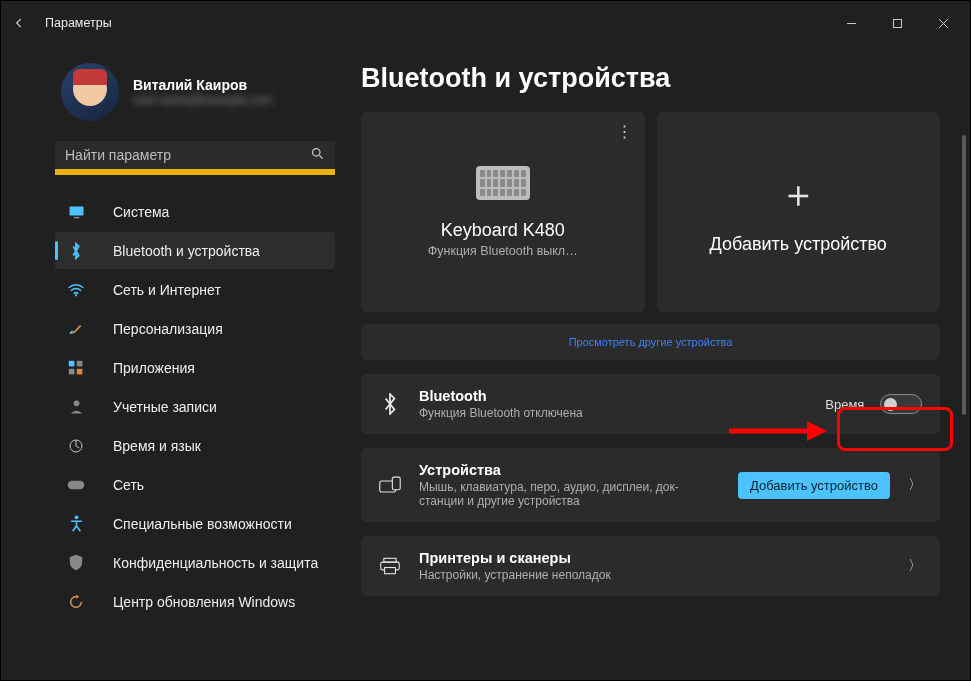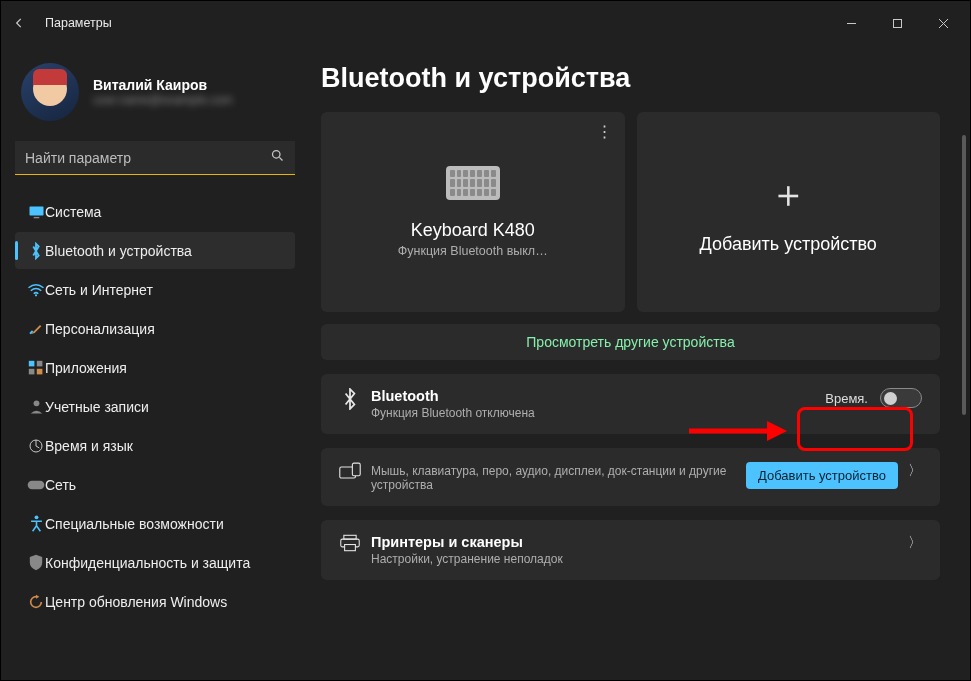--- a/index.html
+++ b/index.html
@@ -26,21 +26,21 @@
 .win-controls {
   margin-left: auto; display: flex;
 }
 .win-btn {
   width: 46px; height: 32px;
   display: flex; align-items: center; justify-content: center;
   color: #c8c8c8;
 }
 .win-btn svg { stroke: currentColor; }
 
-.body-row { display: flex; height: calc(100% - 44px); }
+.body-row { display: flex; height: calc(100% - 44px); padding-left: 40px; }
 
 
 .sidebar {
   width: 308px; flex: 0 0 308px;
   padding: 0 14px 14px 14px;
   display: flex; flex-direction: column;
 }
 .profile {
   display: flex; align-items: center; gap: 14px;
   padding: 18px 6px 4px 6px;
@@ -64,30 +64,30 @@
 .profile-txt .uname { font-size: 14px; font-weight: 600; }
 .profile-txt .email {
   font-size: 12px; color: #888; filter: blur(3.5px);
   user-select: none;
 }
 .search {
   margin-top: 16px;
   height: 34px;
   display: flex; align-items: center;
   background: #2b2b2b;
-  border-bottom: 1px solid #eab308;
+  border-bottom: 6px solid #eab308;
   padding: 0 10px;
   color: #bdbdbd;
 }
 .search span.ph { flex: 1; font-size: 14px; }
 .search .icn { color: #c8c8c8; }
 
 .nav { margin-top: 18px; display: flex; flex-direction: column; gap: 2px; }
 .nav-item {
-  height: 37px; display: flex; align-items: center; gap: 0;
+  height: 37px; display: flex; align-items: center; gap: 28px;
   padding: 0 12px; border-radius: 4px;
   font-size: 14px; color: #eee;
   position: relative;
 }
 .nav-item.active { background: #2d2d2d; }
 .nav-item.active::before {
   content:""; position:absolute; left:0; top:9px; bottom:9px;
   width:3px; background:#4cc2ff; border-radius:2px;
 }
 .nav-item .icn { width: 18px; display:flex; justify-content:center; }
@@ -120,26 +120,26 @@
 }
 .kbd-ic i { background:#8a8a8a; border-radius:1px; }
 .device-card .dname { margin-top: 20px; font-size: 18px; font-weight: 400; }
 .device-card .dsub { font-size: 12.5px; color: #aeaeae; margin-top: 3px; }
 .plus-ic { font-size: 38px; font-weight: 200; color: #e4e4e4; }
 
 .view-more {
   margin-top: 12px; height: 36px;
   background: #2b2b2b; border-radius: 6px;
   display:flex; align-items:center; justify-content:center;
-  font-size: 14px; color: #86efac;
+  font-size: 11px; color: #3b82f6;
 }
 
 .card-row {
   margin-top: 14px; background: #2b2b2b; border-radius: 6px;
-  display: flex; align-items: flex-start; gap: 10px;
+  display: flex; align-items: center; gap: 18px;
   padding: 14px 18px; position: relative;
 }
 .card-row .icn { width: 22px; color: #e6e6e6; display:flex; justify-content:center; }
 .card-row .txts { flex: 1; }
 .card-row .ttl { font-size: 14.5px; font-weight: 600; }
 .card-row .sub { font-size: 12px; color: #aeaeae; margin-top: 2px; }
 .chev { color: #cfcfcf; font-size: 14px; }
 
 .toggle-group { display: flex; align-items: center; gap: 12px; }
 .toggle-lbl { font-size: 13px; color: #ddd; }
@@ -388,20 +388,21 @@
     </div>
 
     <div class="card-row">
       <span class="icn">
         <svg width="22" height="18" viewBox="0 0 28 22">
             <rect x="1" y="6" width="20" height="14" rx="2" stroke="#e6e6e6" stroke-width="1.4" fill="none"></rect>
             <rect x="17" y="1" width="10" height="16" rx="2" stroke="#e6e6e6" stroke-width="1.4" fill="#2b2b2b"></rect>
           </svg>
       </span>
       <div class="txts">
+        <div class="ttl">Устройства</div>
         <div class="sub">Мышь, клавиатура, перо, аудио, дисплеи, док-станции и другие устройства</div>
       </div>
       <div class="btn-accent">
         <span>Добавить устройство</span>
       </div>
       <span class="chev">〉</span>
     </div>
 
     <div class="card-row">
       <span class="icn">

